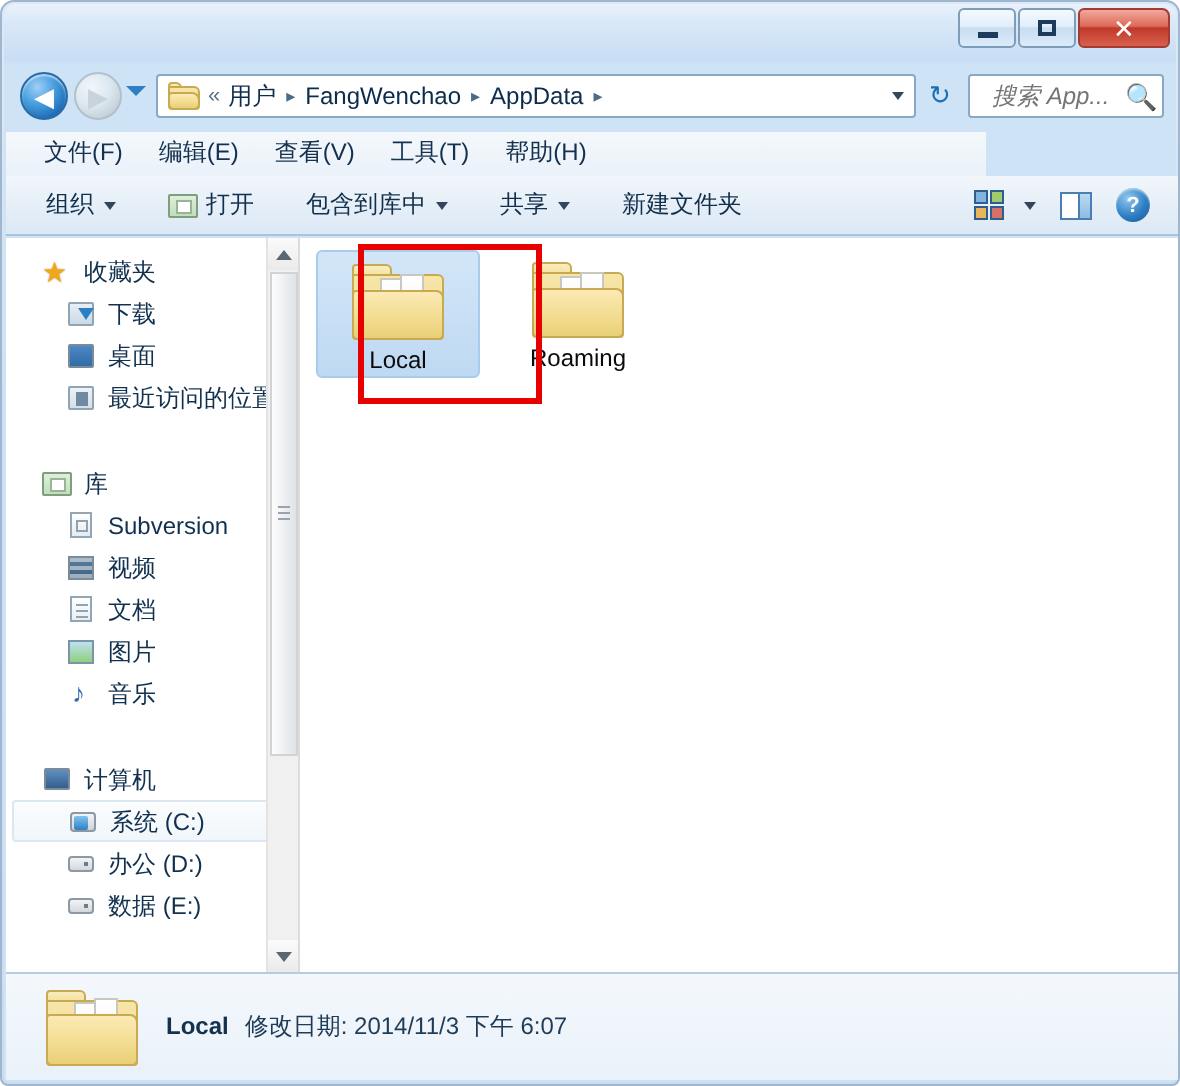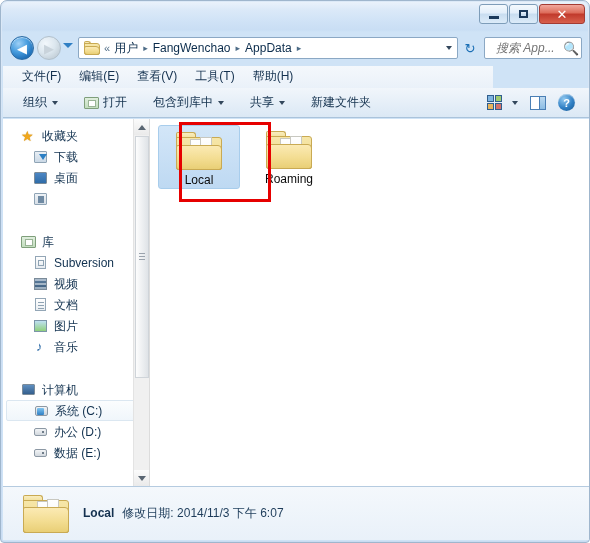--- a/index.html
+++ b/index.html
@@ -820,20 +820,21 @@
             <div class="nav-row child">
               <span class="nav-icon">
                 <span class="ic-sq ic-desktop"></span>
               </span>
               <span class="nav-label">桌面</span>
             </div>
             <div class="nav-row child">
               <span class="nav-icon">
                 <span class="ic-sq ic-recent"></span>
               </span>
+              <span class="nav-label">最近访问的位置</span>
             </div>
           </div>
 
           <div class="nav-spacer"></div>
 
           <div class="nav-group">
             <div class="nav-row">
               <span class="nav-icon">
                 <span class="ic-lib"></span>
               </span>

